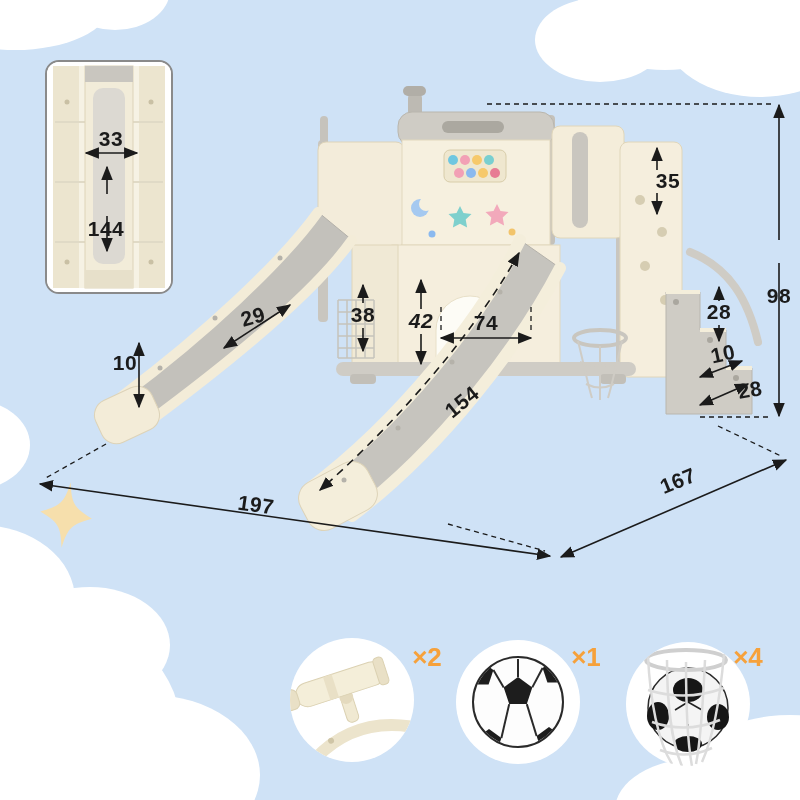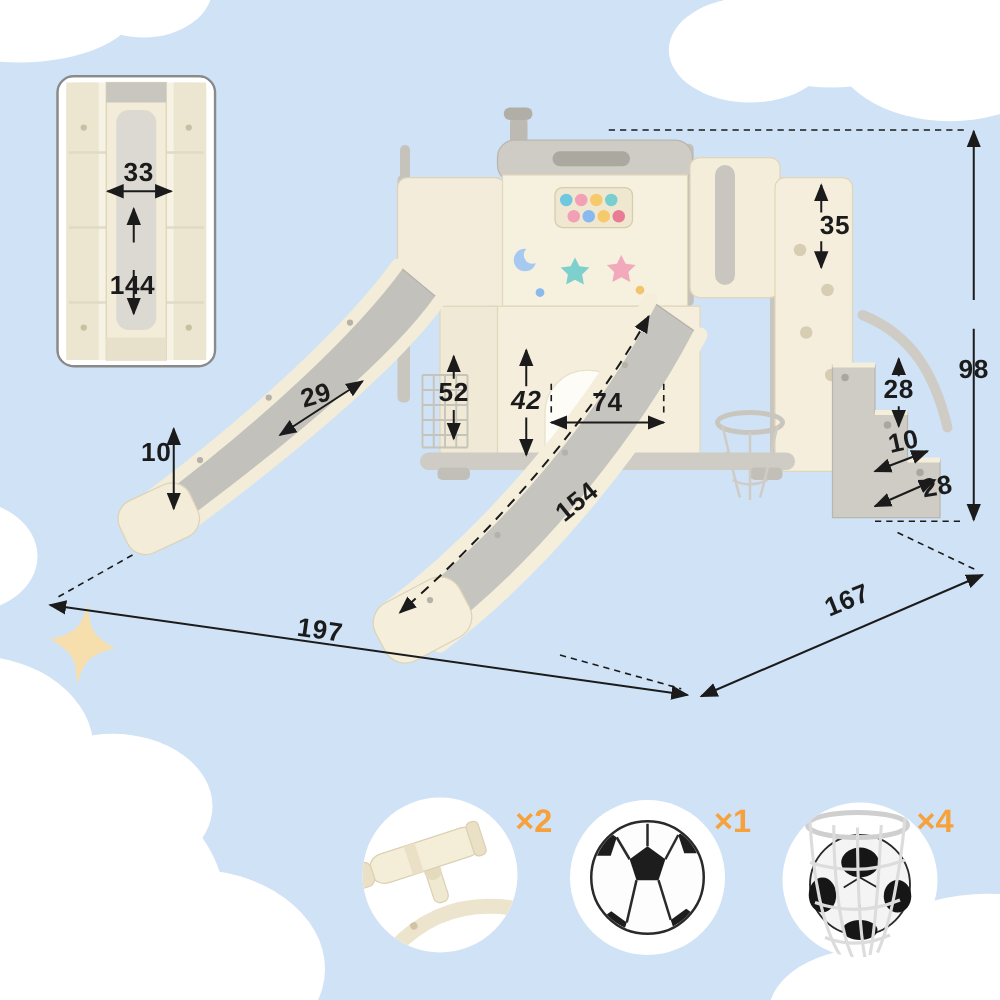--- a/index.html
+++ b/index.html
@@ -302,21 +302,21 @@
     <line class="ml" x1="40" y1="484" x2="550" y2="556" marker-start="url(#ah)" marker-end="url(#ah)"></line>
 
     <line class="mdash" x1="718" y1="426" x2="783" y2="457"></line>
     <line class="ml" x1="561" y1="557" x2="786" y2="460" marker-start="url(#ah)" marker-end="url(#ah)"></line>
   </svg>
 
   <div class="dim" style="left:111px;top:139px;">33</div>
   <div class="dim" style="left:106px;top:205px;margin-top:24px;">144</div>
   <div class="dim" style="left:779px;top:251px;margin-top:45px;">98</div>
   <div class="dim" style="left:668px;top:181px;">35</div>
-  <div class="dim" style="left:363px;top:315px;">52</div>
+  <div class="dim" style="left:363px;top:315px;">38</div>
   <div class="dim" style="left:421px;top:321px;font-style:italic;">42</div>
   <div class="dim" style="left:486px;top:323px;">74</div>
   <div class="dim" style="left:253px;top:317px;transform:translate(-50%,-50%) rotate(-16deg);">29</div>
   <div class="dim" style="left:125px;top:363px;">10</div>
   <div class="dim" style="left:719px;top:312px;">28</div>
   <div class="dim" style="left:723px;top:354px;transform:translate(-50%,-50%) rotate(-12deg);">10</div>
   <div class="dim" style="left:750px;top:390px;transform:translate(-50%,-50%) rotate(-10deg);">28</div>
   <div class="dim" style="left:462px;top:402px;transform:translate(-50%,-50%) rotate(-39deg);">154</div>
   <div class="dim" style="left:256px;top:505px;transform:translate(-50%,-50%) rotate(8deg);">197</div>
   <div class="dim" style="left:678px;top:481px;transform:translate(-50%,-50%) rotate(-22deg);">167</div>

